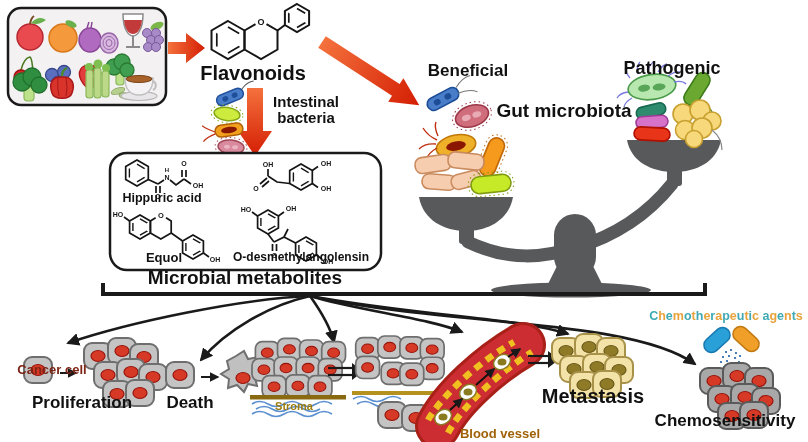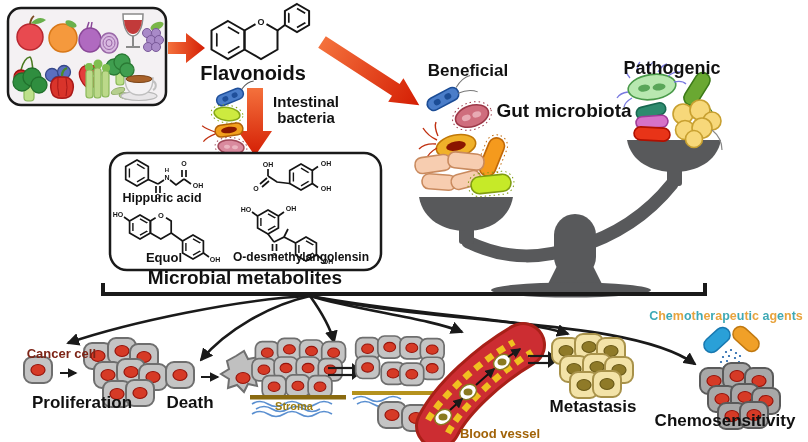--- a/index.html
+++ b/index.html
@@ -454,22 +454,22 @@
   <span style="display:block">Intestinal</span>
   <span style="display:block">bacteria</span>
 </div>
 <div class="lbl" style="left:116px;top:192px;width:92px;font-size:12.5px;">Hippuric acid</div>
 <div class="lbl" style="left:136px;top:251px;width:56px;font-size:13px;text-align:center;">Equol</div>
 <div class="lbl" style="left:226px;top:251px;width:150px;font-size:12px;">O-desmethylangolensin</div>
 <div class="lbl" style="left:130px;top:268px;width:230px;font-size:19px;">Microbial metabolites</div>
 <div class="lbl" style="left:418px;top:62px;width:100px;font-size:17px;">Beneficial</div>
 <div class="lbl" style="left:614px;top:59px;width:116px;font-size:18px;">Pathogenic</div>
 <div class="lbl" style="left:493px;top:101px;width:142px;font-size:19px;">Gut microbiota</div>
-<div class="lbl red" style="left:8px;top:347px;width:88px;font-size:13px;text-align:right;">Cancer cell</div>
+<div class="lbl red" style="left:8px;top:363px;width:88px;font-size:13px;">Cancer cell</div>
 <div class="lbl" style="left:22px;top:394px;width:120px;font-size:17px;">Proliferation</div>
 <div class="lbl" style="left:158px;top:394px;width:64px;font-size:17px;">Death</div>
 <div class="lbl stroma" style="left:268px;top:401px;width:52px;font-size:11px;">Stroma</div>
 <div class="lbl vess" style="left:456px;top:427px;width:88px;font-size:13px;">Blood vessel</div>
-<div class="lbl" style="left:538px;top:386px;width:110px;font-size:17px;margin-top:12px;">Metastasis</div>
+<div class="lbl" style="left:538px;top:386px;width:110px;font-size:20px;">Metastasis</div>
 <div class="lbl" style="left:646px;top:310px;width:160px;font-size:12.5px;"><span style="color: rgb(63, 169, 181);">C</span><span style="color: rgb(232, 163, 61);">h</span><span style="color: rgb(63, 169, 181);">e</span><span style="color: rgb(232, 163, 61);">m</span><span style="color: rgb(63, 169, 181);">o</span><span style="color: rgb(232, 163, 61);">t</span><span style="color: rgb(63, 169, 181);">h</span><span style="color: rgb(232, 163, 61);">e</span><span style="color: rgb(63, 169, 181);">r</span><span style="color: rgb(232, 163, 61);">a</span><span style="color: rgb(63, 169, 181);">p</span><span style="color: rgb(232, 163, 61);">e</span><span style="color: rgb(63, 169, 181);">u</span><span style="color: rgb(232, 163, 61);">t</span><span style="color: rgb(63, 169, 181);">i</span><span style="color: rgb(232, 163, 61);">c</span><span> </span><span style="color: rgb(63, 169, 181);">a</span><span style="color: rgb(232, 163, 61);">g</span><span style="color: rgb(63, 169, 181);">e</span><span style="color: rgb(232, 163, 61);">n</span><span style="color: rgb(63, 169, 181);">t</span><span style="color: rgb(232, 163, 61);">s</span></div>
 <div class="lbl" style="left:642px;top:412px;width:166px;font-size:17px;">Chemosensitivity</div>
 
 </div>
 
 </body></html>

